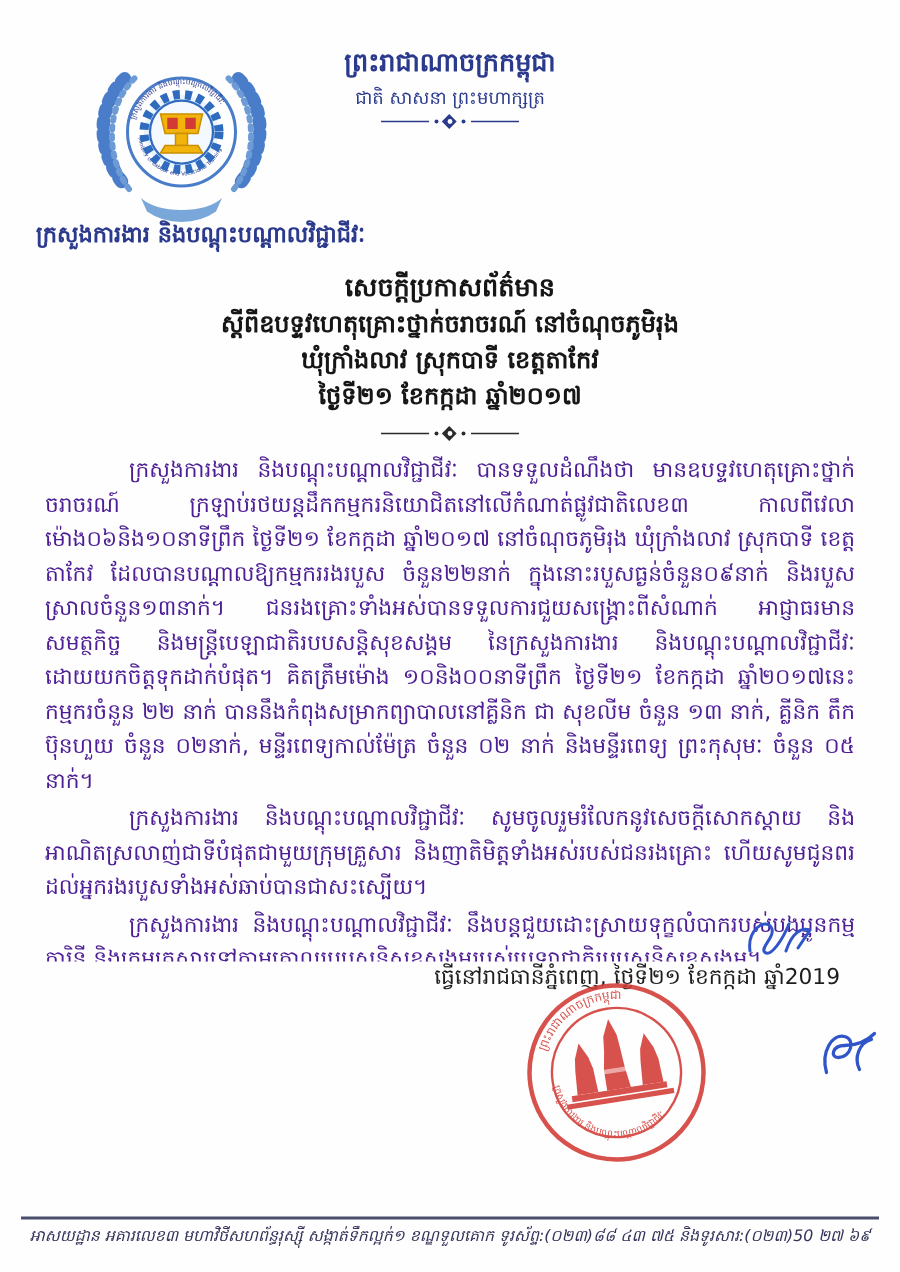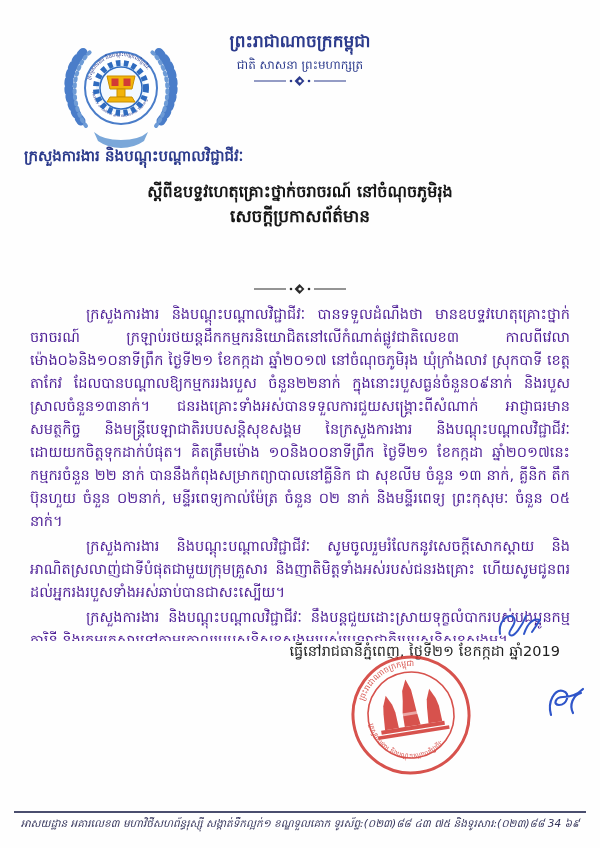--- a/index.html
+++ b/index.html
@@ -99,22 +99,24 @@
   <line x1="60" y1="6" x2="92" y2="6" stroke="#2b3a8c" stroke-width="1"></line>
   <circle cx="37" cy="6" r="1.3" fill="#2b3a8c"></circle>
   <rect x="42" y="2.5" width="7" height="7" transform="rotate(45 45.5 6)" fill="#2b3a8c"></rect>
   <circle cx="46" cy="6" r="1.6" fill="#ffffff"></circle>
   <circle cx="55" cy="6" r="1.3" fill="#2b3a8c"></circle>
 </svg>
 
 <div class="abs ministry-name">ក្រសួងការងារ និងបណ្តុះបណ្តាលវិជ្ជាជីវៈ</div>
 
 <div class="abs title-block">
+  <div class="t-line big">សេចក្តីប្រកាសព័ត៌មាន</div>
   <div class="t-line">ស្តីពីឧបទ្ទវហេតុគ្រោះថ្នាក់ចរាចរណ៍ នៅចំណុចភូមិរុង</div>
-  <div class="t-line big">សេចក្តីប្រកាសព័ត៌មាន</div>
+  <div class="t-line">ឃុំក្រាំងលាវ ស្រុកបាទី ខេត្តតាកែវ</div>
+  <div class="t-line">ថ្ងៃទី២១ ខែកក្កដា ឆ្នាំ២០១៧</div>
 </div>
 
 <svg class="abs ornament" style="top:283px;left:254px;" width="92" height="12">
   <line x1="0" y1="6" x2="32" y2="6" stroke="#2a2a2a" stroke-width="1"></line>
   <line x1="60" y1="6" x2="92" y2="6" stroke="#2a2a2a" stroke-width="1"></line>
   <circle cx="37" cy="6" r="1.3" fill="#2a2a2a"></circle>
   <rect x="42" y="2.5" width="7" height="7" transform="rotate(45 45.5 6)" fill="#2a2a2a"></rect>
   <circle cx="46" cy="6" r="1.6" fill="#ffffff"></circle>
   <circle cx="55" cy="6" r="1.3" fill="#2a2a2a"></circle>
 </svg>
@@ -155,13 +157,13 @@
       <rect x="51" y="60" width="24" height="3" fill="#ffffff" opacity="0.5"></rect>
     </g>
   </svg>
 </div>
 
 <svg class="abs sig-monogram" viewBox="0 0 46 42">
   <path d="M8,32 C4,18 12,6 20,8 C28,10 24,22 16,22 C10,22 12,14 20,14 C30,14 36,10 40,6 M30,30 C26,22 30,12 38,10" fill="none" stroke="#2f55c9" stroke-width="2.2" stroke-linecap="round"></path>
 </svg>
 
 <div class="abs footer-rule"></div>
-<div class="abs footer-address">អាសយដ្ឋាន អគារលេខ៣ មហាវិថីសហព័ន្ធរុស្ស៊ី សង្កាត់ទឹកល្អក់១ ខណ្ឌទួលគោក ទូរស័ព្ទ:(០២៣)៨៨ ៤៣ ៧៥ និងទូរសារ:(០២៣)៨៨ 34 ៦៩</div>
+<div class="abs footer-address">អាសយដ្ឋាន អគារលេខ៣ មហាវិថីសហព័ន្ធរុស្ស៊ី សង្កាត់ទឹកល្អក់១ ខណ្ឌទួលគោក ទូរស័ព្ទ:(០២៣)៨៨ ៤៣ ៧៥ និងទូរសារ:(០២៣)50 ២៧ ៦៩</div>
 
 </body></html>

